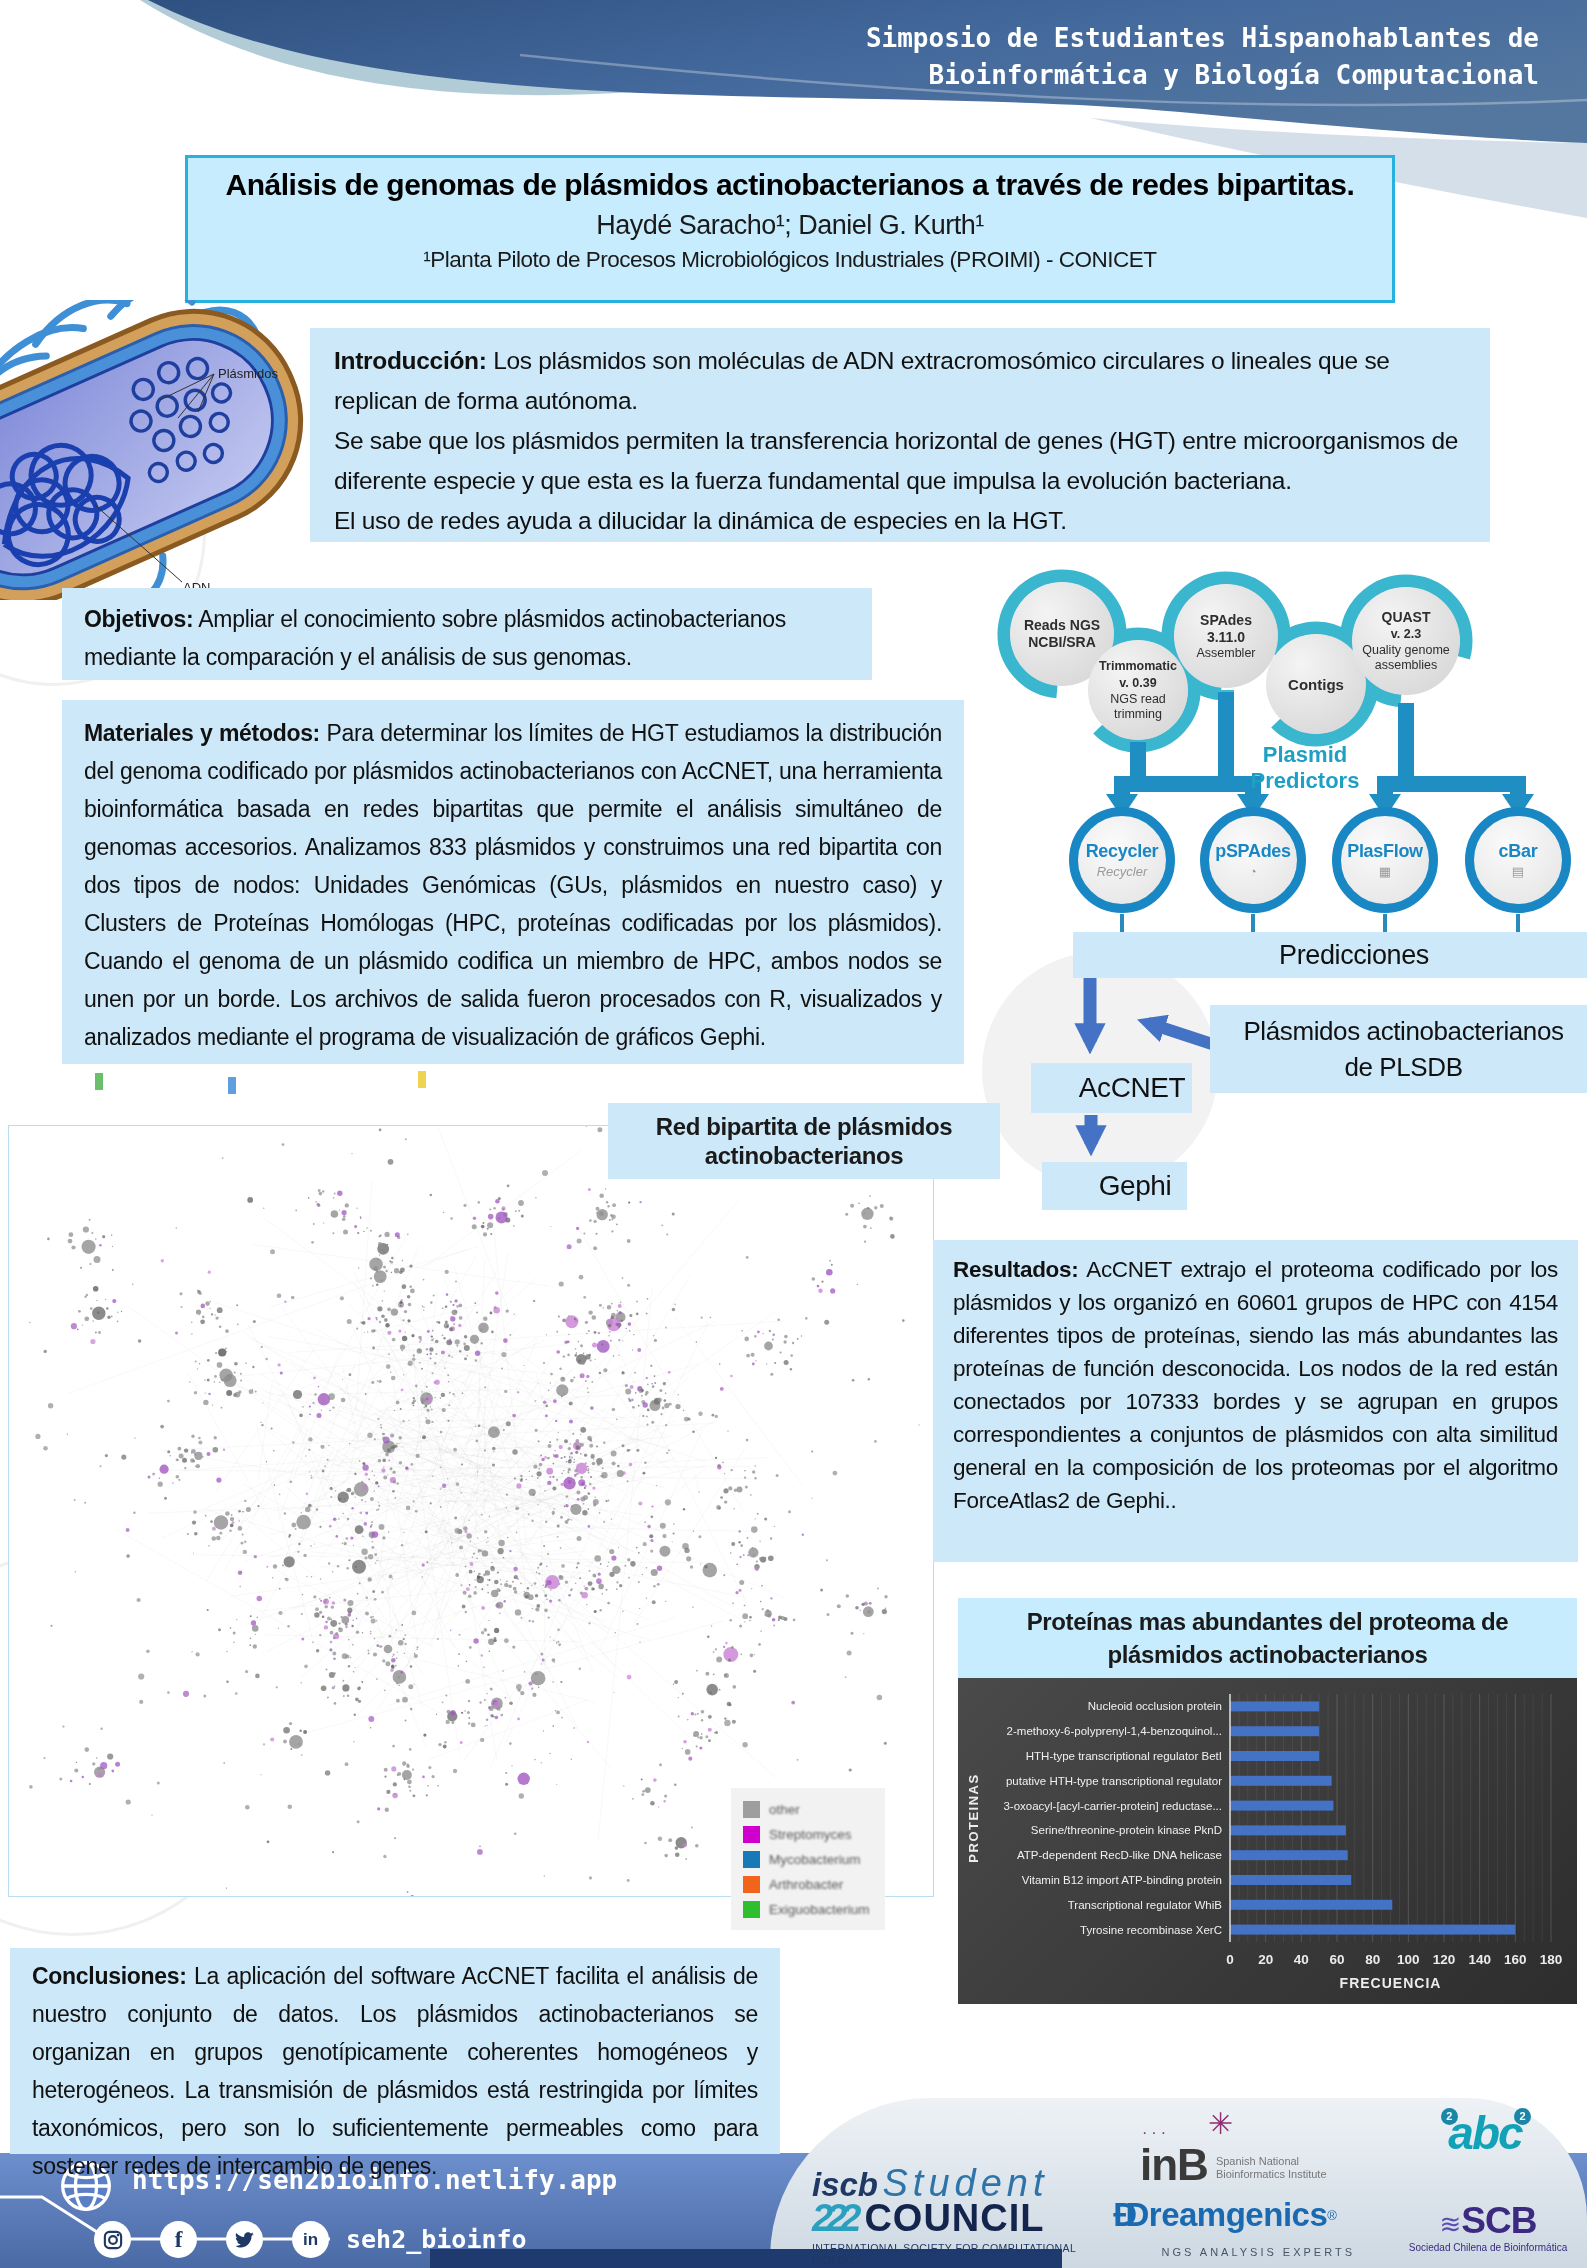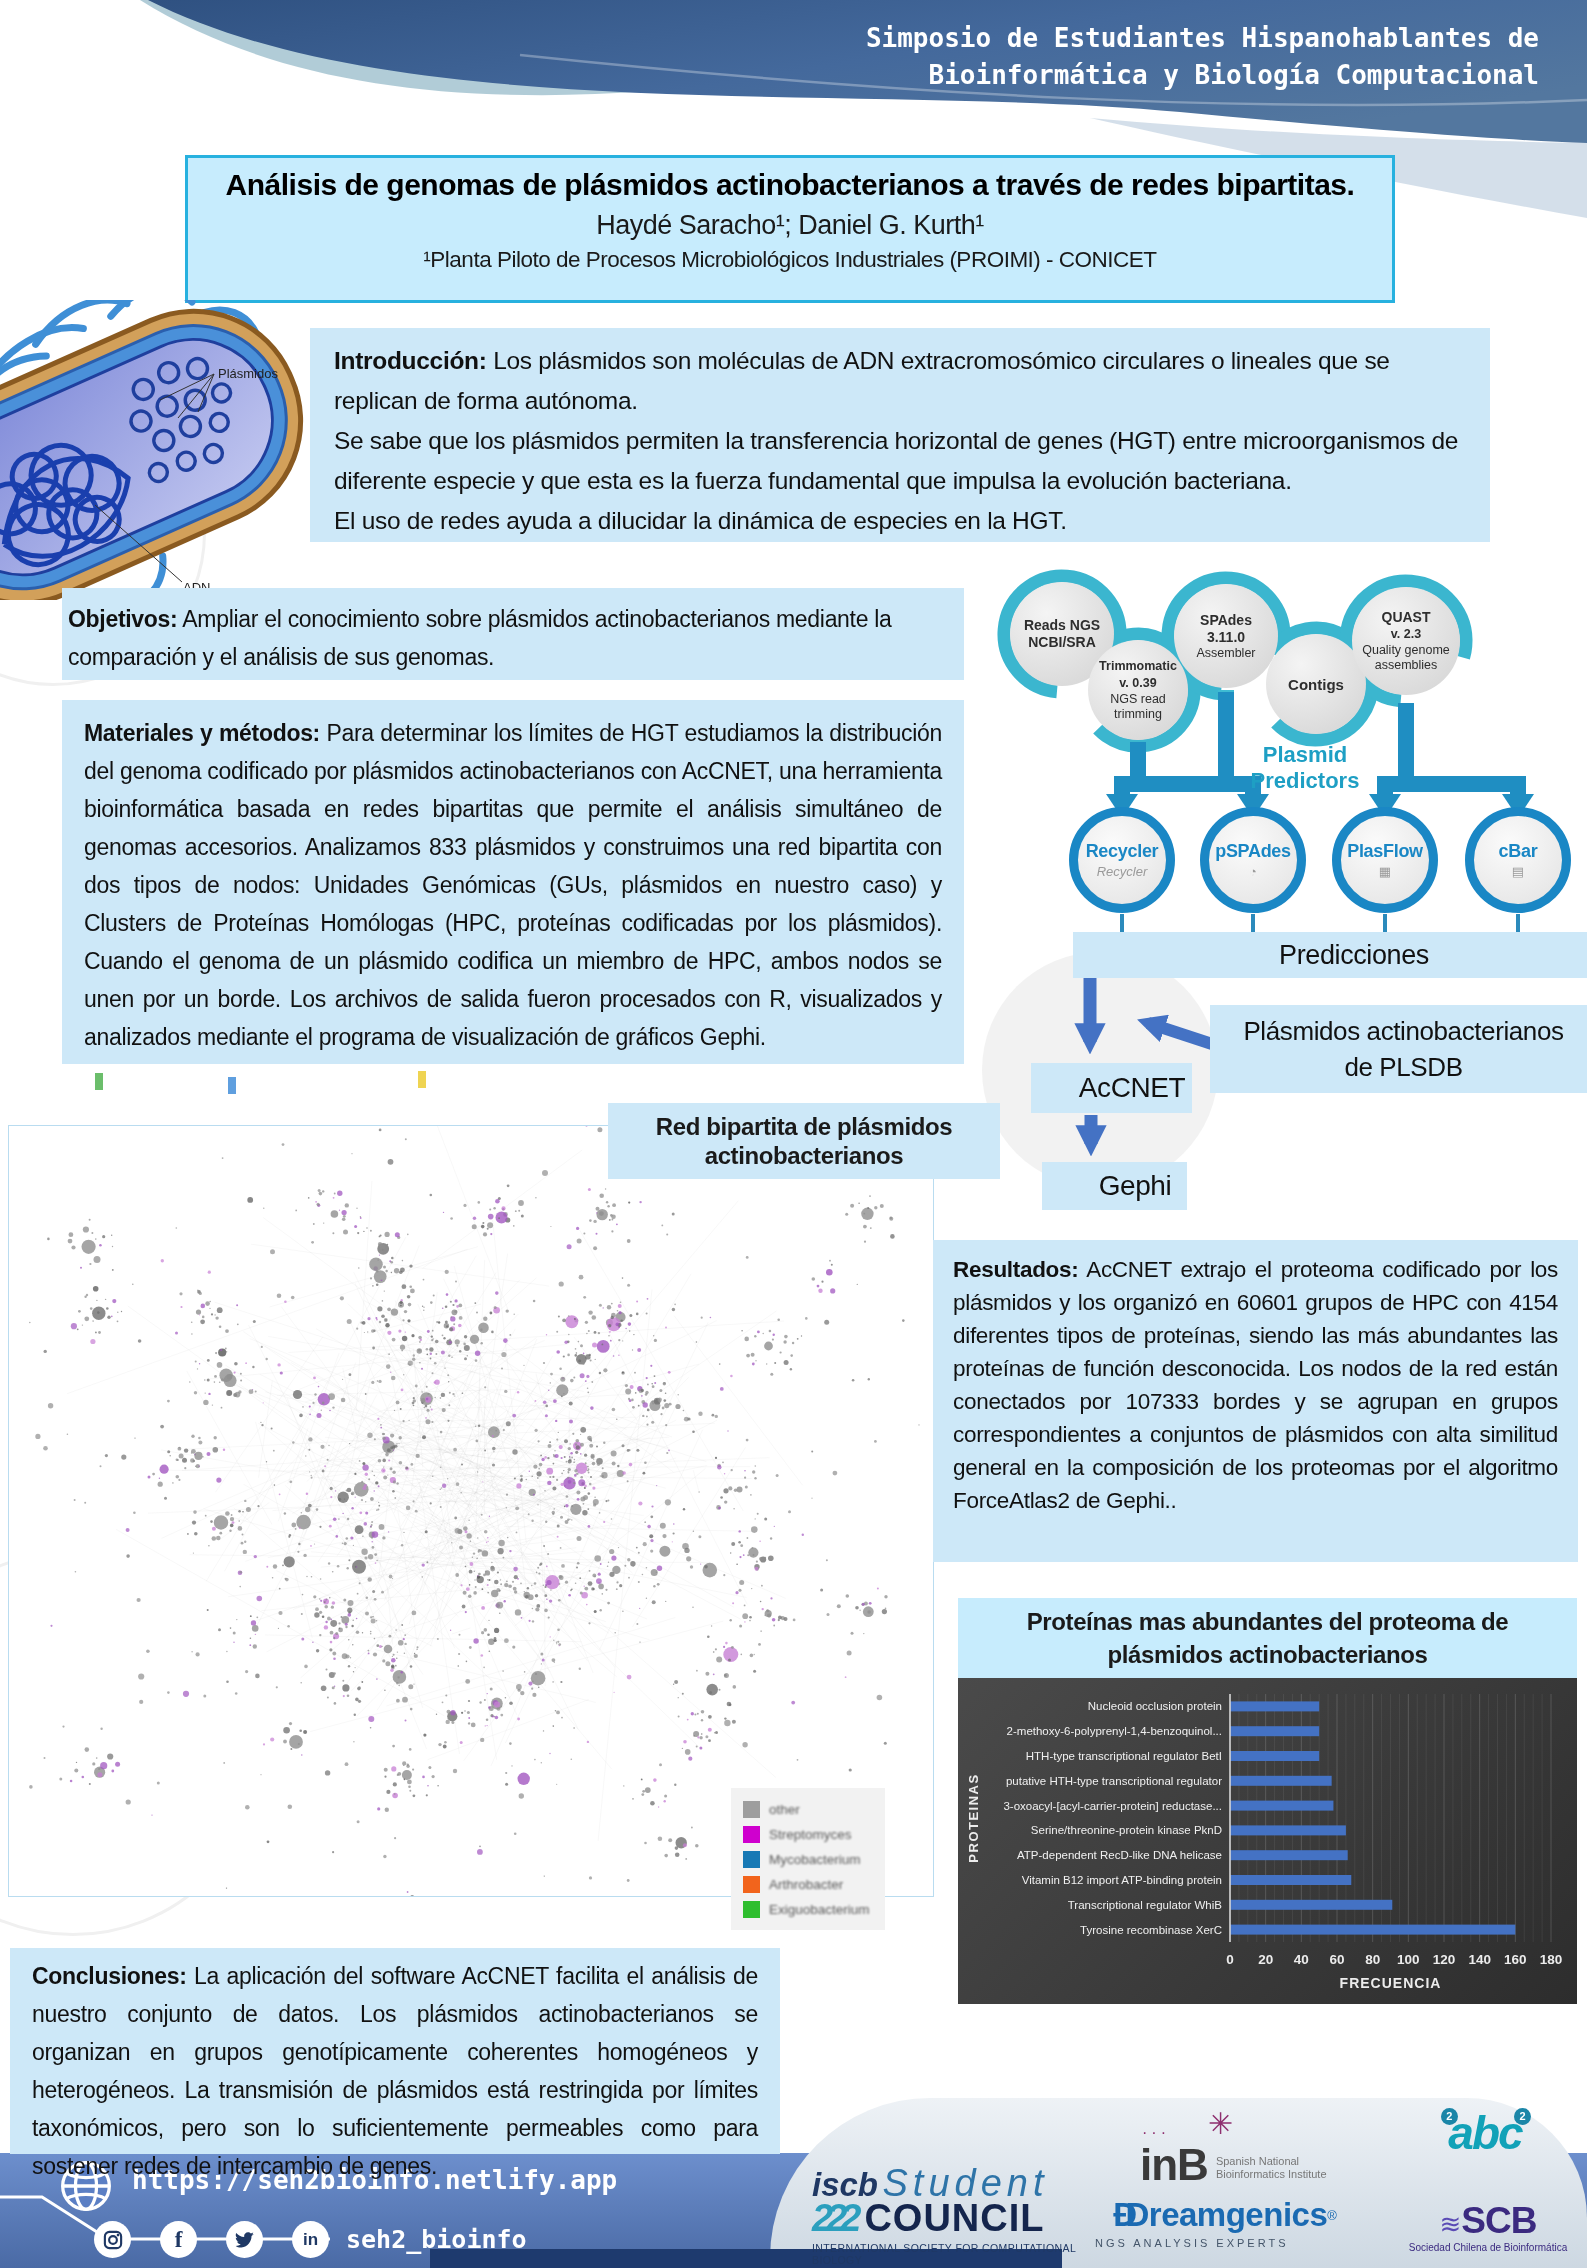--- a/index.html
+++ b/index.html
@@ -68,21 +68,21 @@
   .logo{position:absolute;z-index:4;}
   .iscb-l1{font-size:33px;font-style:italic;font-weight:bold;color:#1f3864;}
   .iscb-student{font-size:38px;font-style:italic;color:#2e74a8;letter-spacing:5px;}
   .iscb-222{font-size:38px;font-style:italic;font-weight:bold;color:#2b9fbe;letter-spacing:-7px;margin-right:10px;}
   .iscb-council{font-size:38px;font-weight:bold;color:#14254d;letter-spacing:1px;}
   .iscb-cap{font-size:10.5px;color:#1f3864;letter-spacing:0.4px;margin-top:2px;}
   .inb-text{font-size:44px;font-weight:bold;color:#3a3a3a;letter-spacing:-1px;line-height:40px;}
   .inb-star{color:#8e2f6f;font-size:30px;}
   .inb-cap{font-size:11px;color:#777;line-height:13px;}
   .dg-text{font-size:33px;font-weight:bold;color:#1a6ab2;letter-spacing:-0.5px;}
-  .dg-cap{font-size:11px;color:#44556a;letter-spacing:3px;margin-top:3px;text-align:left;}
+  .dg-cap{font-size:11px;color:#44556a;letter-spacing:3px;margin-top:12px;text-align:right;}
   .abc-text{font-size:46px;font-weight:bold;font-style:italic;color:#12a2b8;letter-spacing:-2px;}
   .abc-badge{display:inline-block;width:17px;height:17px;border-radius:50%;background:#1b86a8;color:#fff;
      font-size:11px;font-weight:bold;text-align:center;line-height:17px;font-style:normal;vertical-align:top;}
   .scb-text{font-size:37px;font-weight:bold;color:#3b2a80;letter-spacing:-1px;}
   .scb-cap{font-size:10px;color:#3b2a80;margin-top:0px;}
 </style>
 </head>
 <body>
 
 <div class="poster">
@@ -187,21 +187,21 @@
 
   <div class="bluebox" style="left:310px;top:328px;width:1180px;height:214px;padding:13px 24px;">
     <div class="bodytext" style="font-size:24.5px;line-height:40px;text-align:left;">
       <b>Introducción:</b>
       <span>Los plásmidos son moléculas de ADN extracromosómico circulares o lineales que se replican de forma autónoma.</span>
       <div>Se sabe que los plásmidos permiten la transferencia horizontal de genes (HGT) entre microorganismos de diferente especie y que esta es la fuerza fundamental que impulsa la evolución bacteriana.</div>
       <div>El uso de redes ayuda a dilucidar la dinámica de especies en la HGT.</div>
     </div>
   </div>
 
-  <div class="bluebox" style="left:62px;top:588px;width:902px;height:92px;padding:12px 6px;">
+  <div class="bluebox" style="left:62px;top:588px;width:810px;height:92px;padding:12px 22px;">
     <div class="bodytext" style="text-align:left;">
       <b>Objetivos:</b>
       <span>Ampliar el conocimiento sobre plásmidos actinobacterianos mediante la comparación y el análisis de sus genomas.</span>
     </div>
   </div>
 
   <div class="bluebox" style="left:62px;top:700px;width:902px;height:364px;padding:14px 22px;">
     <div class="bodytext">
       <b>Materiales y métodos:</b>
       <span>Para determinar los límites de HGT estudiamos la distribución del genoma codificado por plásmidos actinobacterianos con AcCNET, una herramienta bioinformática basada en redes bipartitas que permite el análisis simultáneo de genomas accesorios. Analizamos 833 plásmidos y construimos una red bipartita con dos tipos de nodos: Unidades Genómicas (GUs, plásmidos en nuestro caso) y Clusters de Proteínas Homólogas (HPC, proteínas codificadas por los plásmidos). Cuando el genoma de un plásmido codifica un miembro de HPC, ambos nodos se unen por un borde. Los archivos de salida fueron procesados con R, visualizados y analizados mediante el programa de visualización de gráficos Gephi.</span>

